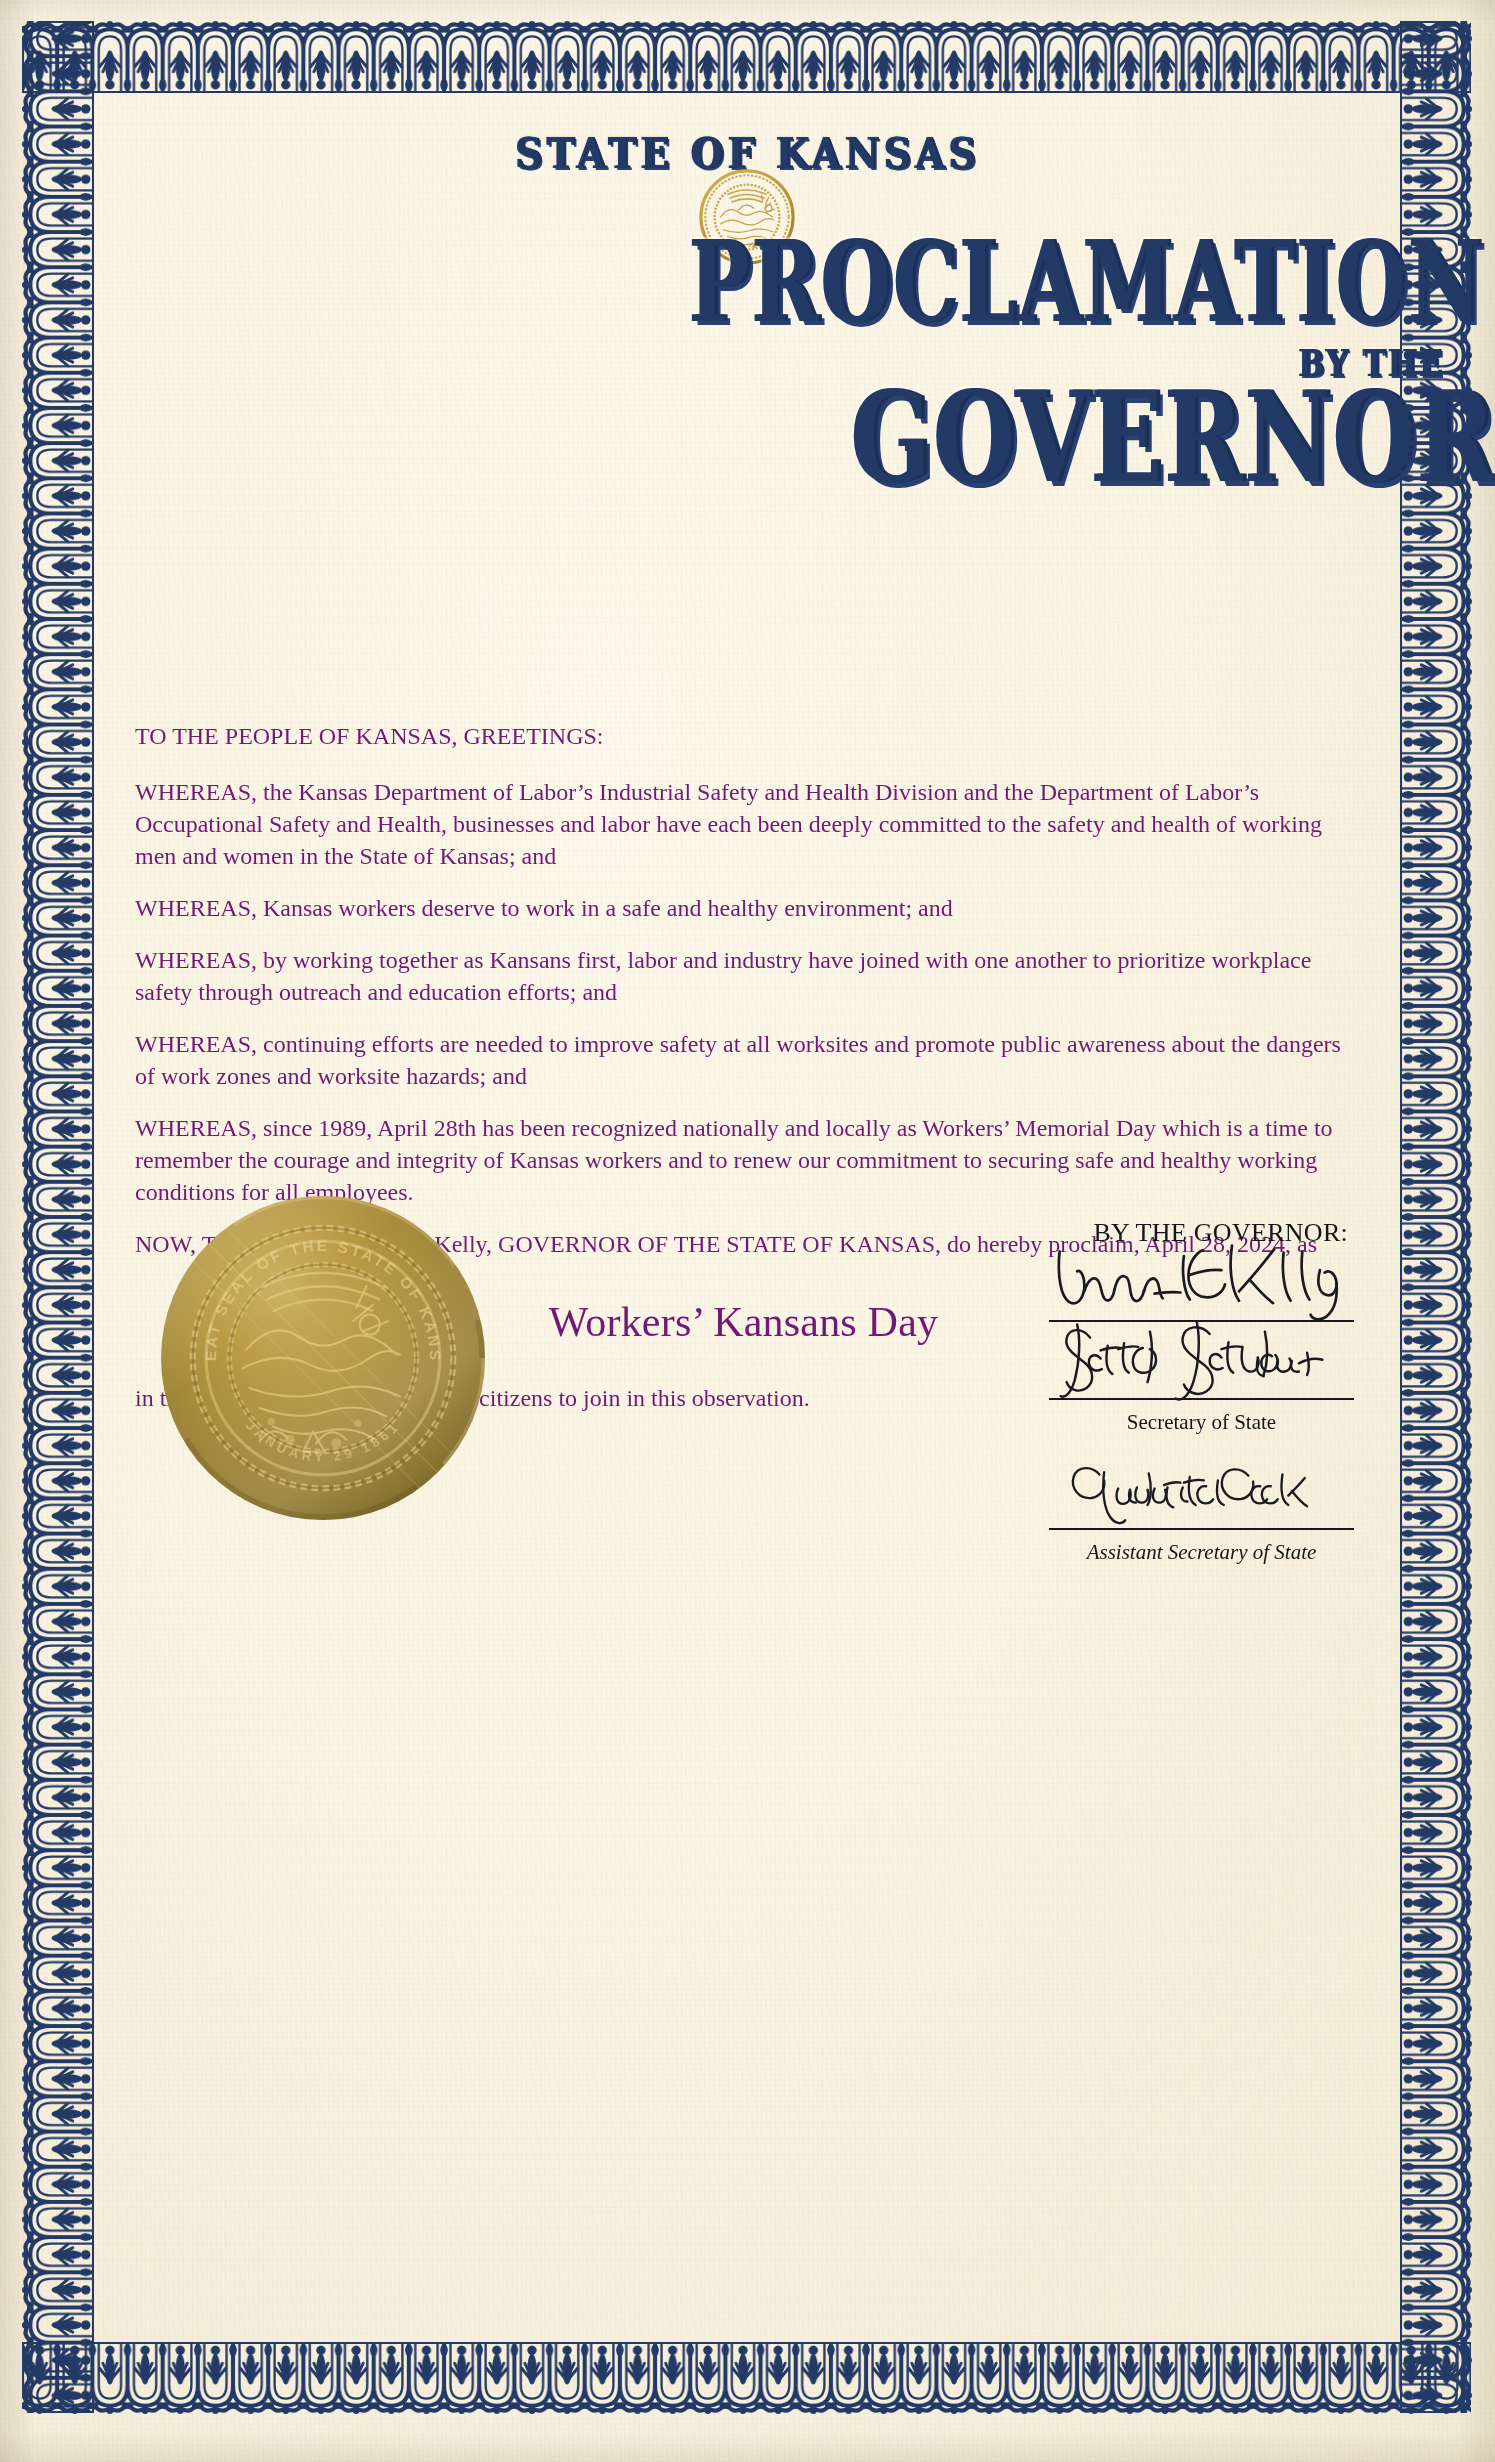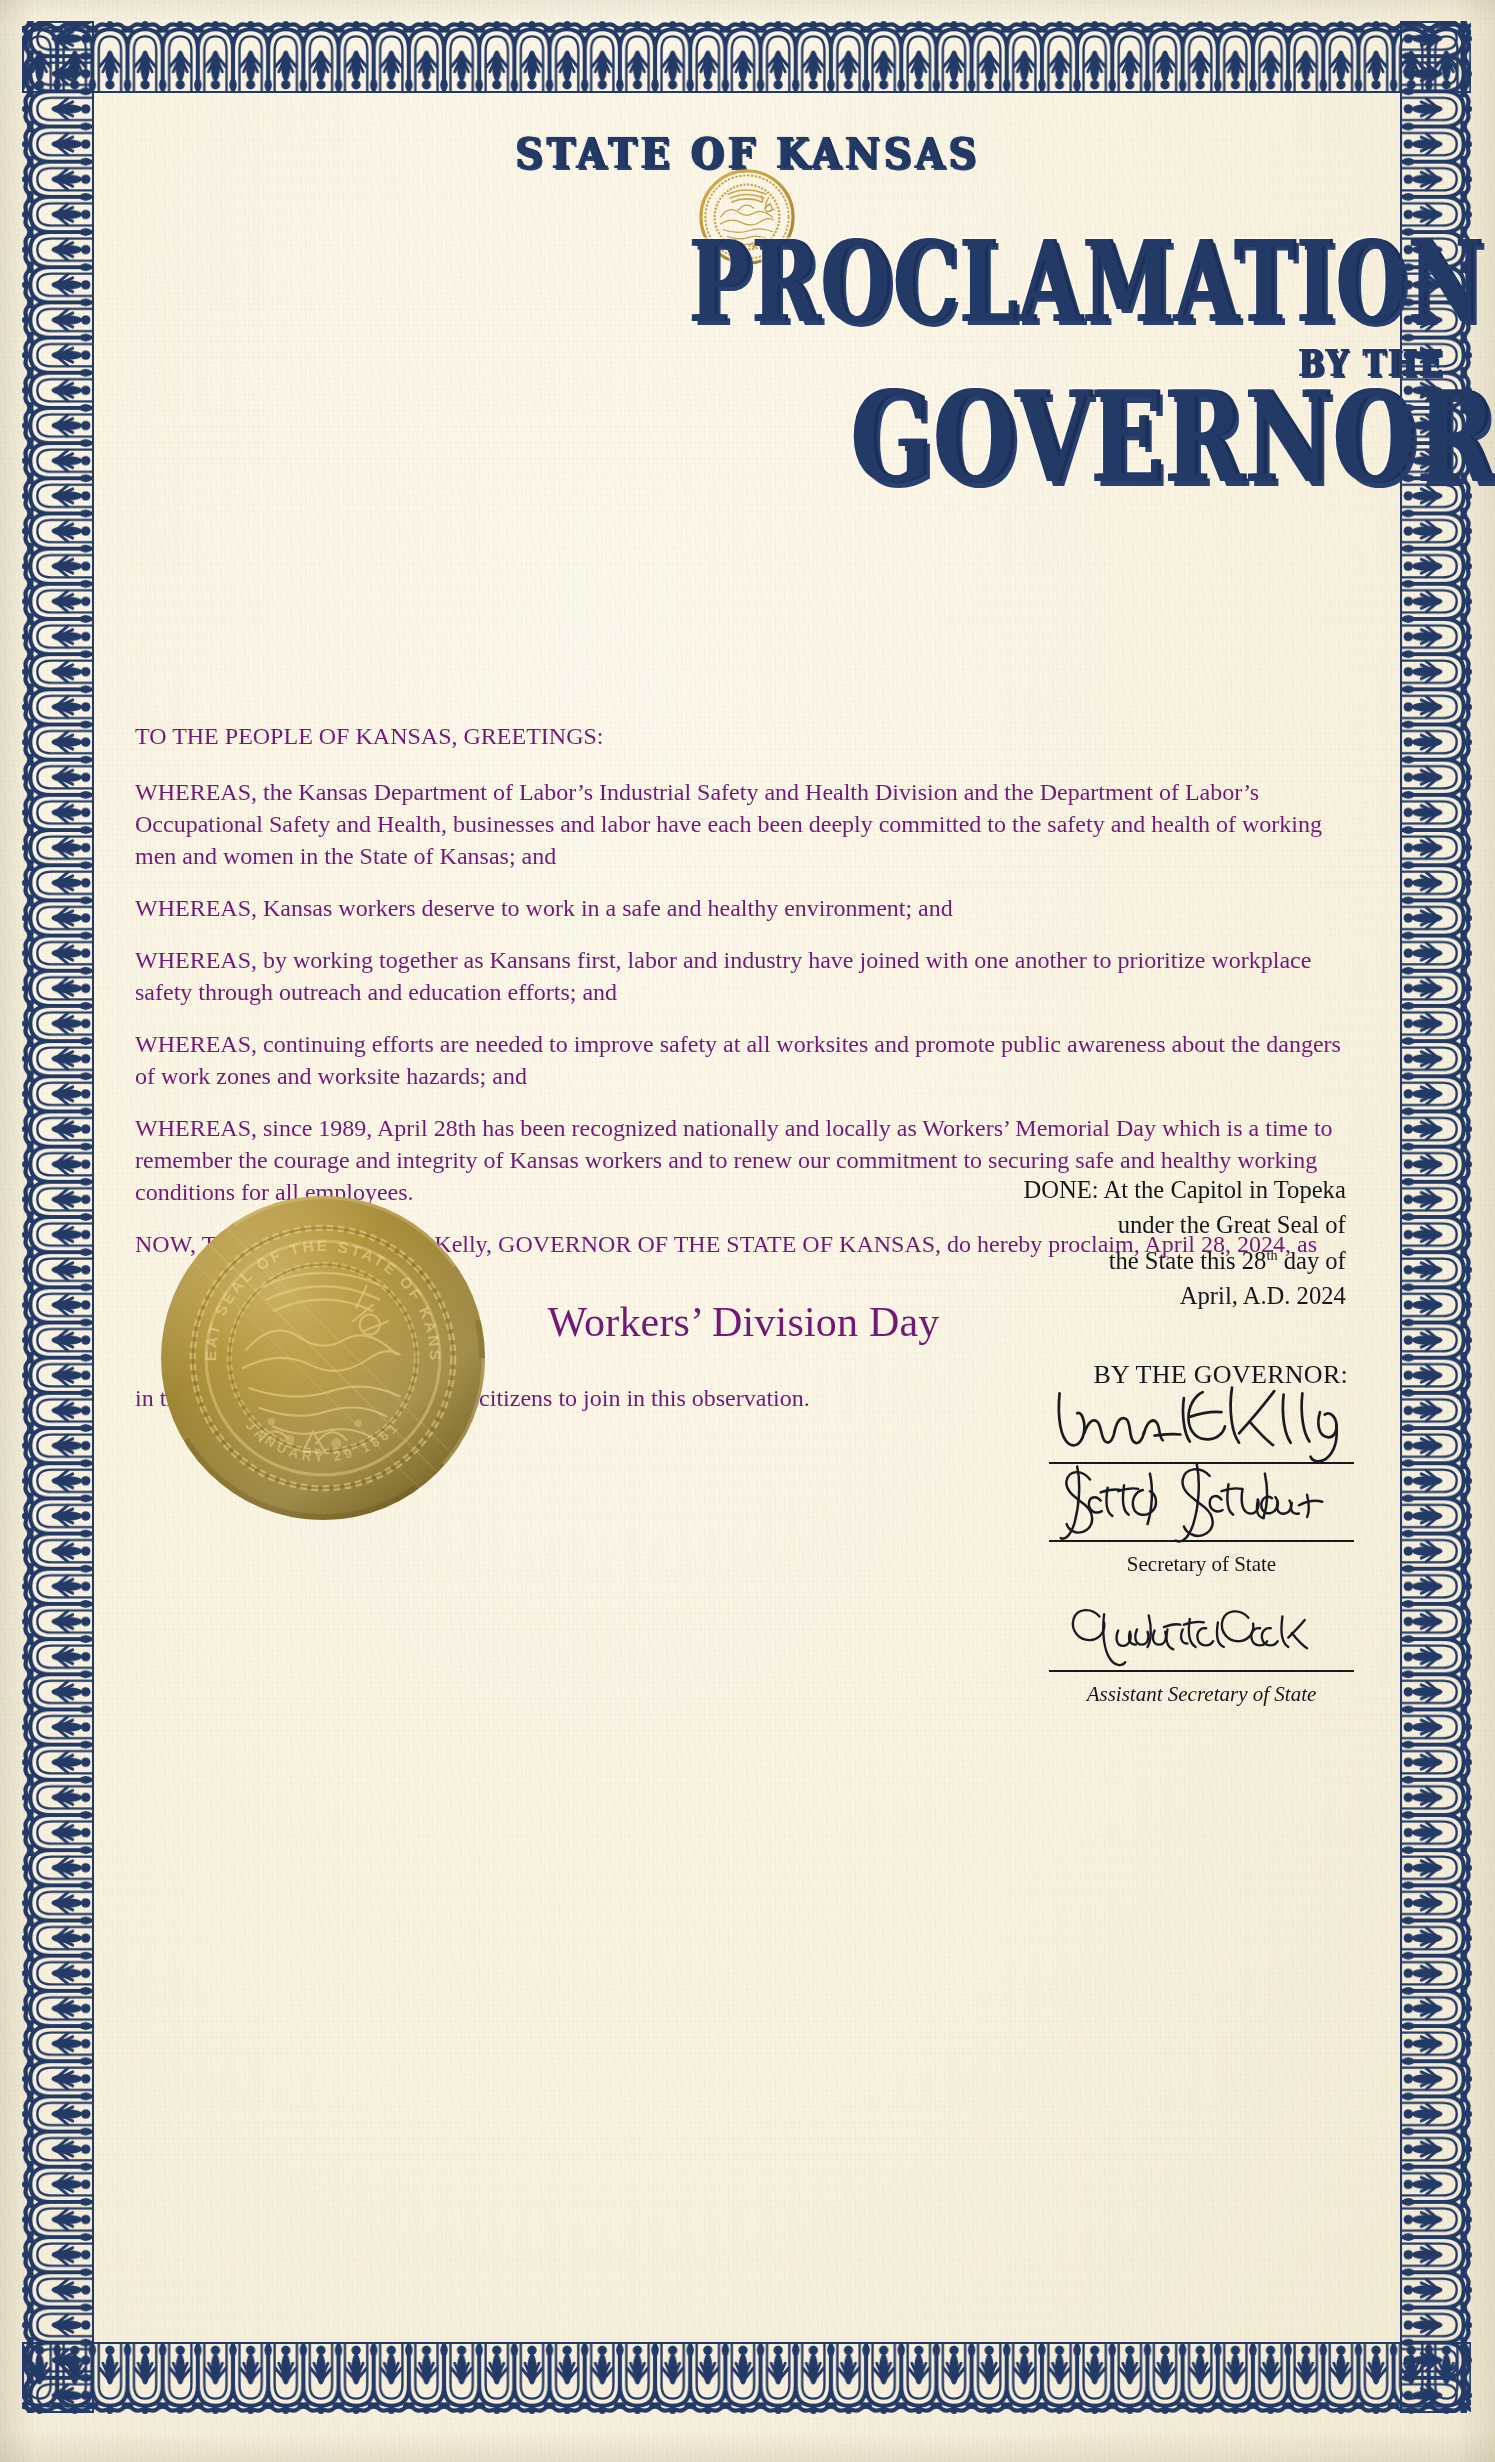--- a/index.html
+++ b/index.html
@@ -326,21 +326,21 @@
   </div>
 
   <div id="body-text">
     <p id="greeting">TO THE PEOPLE OF KANSAS, GREETINGS:</p>
     <p>WHEREAS, the Kansas Department of Labor’s Industrial Safety and Health Division and the Department of Labor’s Occupational Safety and Health, businesses and labor have each been deeply committed to the safety and health of working men and women in the State of Kansas; and</p>
     <p>WHEREAS, Kansas workers deserve to work in a safe and healthy environment; and</p>
     <p>WHEREAS, by working together as Kansans first, labor and industry have joined with one another to prioritize workplace safety through outreach and education efforts; and</p>
     <p>WHEREAS, continuing efforts are needed to improve safety at all worksites and promote public awareness about the dangers of work zones and worksite hazards; and</p>
     <p>WHEREAS, since 1989, April 28th has been recognized nationally and locally as Workers’ Memorial Day which is a time to remember the courage and integrity of Kansas workers and to renew our commitment to securing safe and healthy working conditions for all employees.</p>
     <p>NOW, THEREFORE, I, Laura Kelly, GOVERNOR OF THE STATE OF KANSAS, do hereby proclaim, April 28, 2024, as</p>
-    <p id="honoree">Workers’ Division Day</p>
+    <p id="honoree">Workers’ Kansans Day</p>
     <p id="closing">in the state of Kansas and I urge all citizens to join in this observation.</p>
   </div>
 
   <svg id="gold-seal" viewBox="0 0 200 200">
     <defs>
       <radialGradient id="foil" cx="38%" cy="30%" r="78%">
         <stop offset="0%" stop-color="#c9ae5e"></stop>
         <stop offset="30%" stop-color="#b8983f"></stop>
         <stop offset="62%" stop-color="#9d8332"></stop>
         <stop offset="88%" stop-color="#8b7429"></stop>
@@ -406,28 +406,20 @@
         <textPath href="#arcBot" startOffset="50%" text-anchor="middle">JANUARY 29 1861</textPath>
       </text>
 
       <circle cx="100" cy="100" r="97" fill="none" stroke="#ffeeb4" stroke-width="4" opacity="0.22" stroke-dasharray="150 330" stroke-dashoffset="80"></circle>
       <circle cx="100" cy="100" r="96" fill="none" stroke="#5e4d18" stroke-width="5" opacity="0.26" stroke-dasharray="160 330" stroke-dashoffset="-90"></circle>
     </g>
   </svg>
 
   <div id="sig-block">
 
-    <div id="done-text">
-      <div>DONE: At the Capitol in Topeka</div>
-      <div>under the Great Seal of</div>
-      <div>
-        <span>the State this 28</span><sup>th</sup><span> day of</span>
-      </div>
-      <div>April, A.D. 2024</div>
-    </div>
 
     <div id="gov-row">
       <div id="gov-label">BY THE GOVERNOR:</div>
       <div class="sigline">
         <svg class="sig-svg" viewBox="0 0 520 150">
           <g fill="none" stroke="#1a1b20" stroke-width="4.6" stroke-linecap="round" stroke-linejoin="round">
             <path d="M18 28 C14 70 20 104 34 114 C46 122 58 110 60 92 C62 72 54 58 48 62"></path>
             <path d="M60 96 C66 78 74 70 82 76 C90 82 88 104 96 110 C104 116 110 104 112 92"></path>
             <path d="M112 92 C116 74 124 66 132 72 C140 78 136 102 144 110 C152 118 160 106 162 94"></path>
             <path d="M162 96 C166 80 174 70 182 76 C190 82 186 100 194 108"></path>

